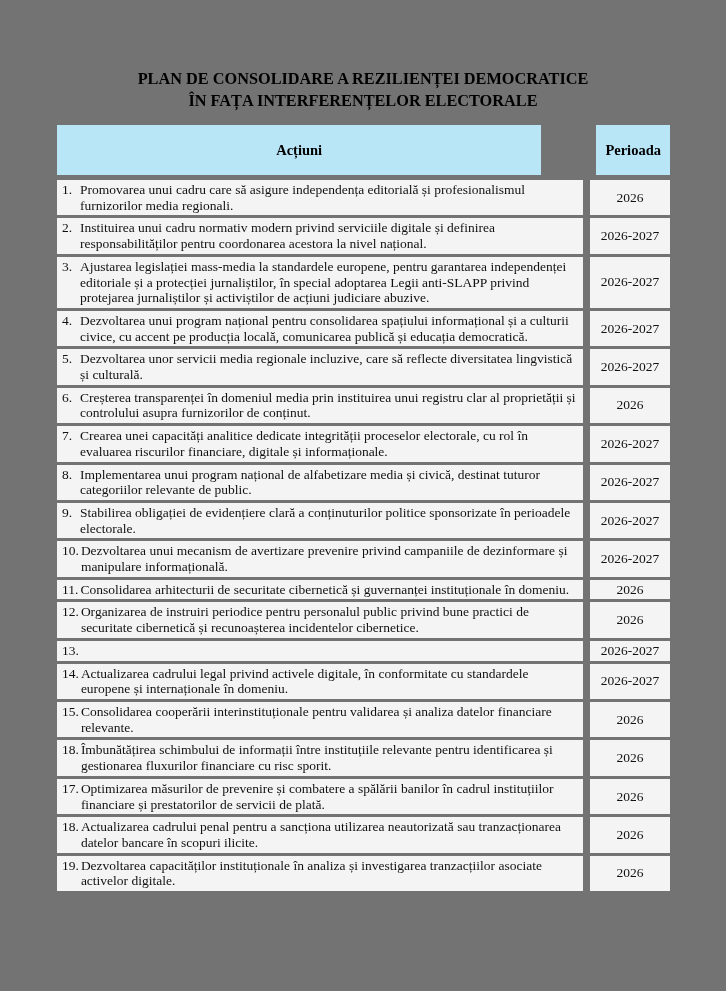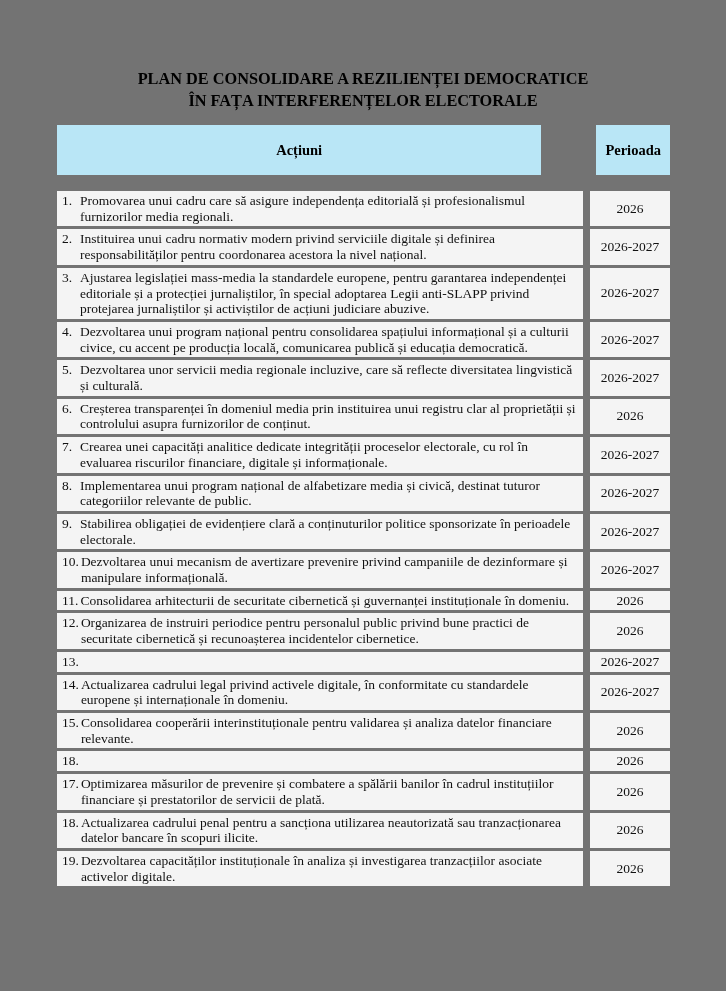--- a/index.html
+++ b/index.html
@@ -13,21 +13,21 @@
   }
   .doc-title{
     position:absolute;top:68px;left:0;width:100%;
     text-align:center;font-weight:bold;color:#000000;
     font-size:16.3px;line-height:21.5px;
     margin:0;
   }
   .table{
     position:absolute;top:125px;left:57px;width:613px;
   }
-  .thead{display:flex;margin-bottom:16px;gap:24px;}
+  .thead{display:flex;margin-bottom:5px;gap:24px;}
   .th{
     background:var(--header-bg,#b9e6f6);
     display:flex;align-items:center;justify-content:center;
     font-weight:bold;font-size:14.5px;color:#000;
     height:50px;box-sizing:border-box;
   }
   .th-actions{width:526px;}
   .col-gap{width:7px;flex:0 0 7px;}
   .th-period{width:80px;text-align:right;}
   .row{display:flex;margin-bottom:3px;}
@@ -194,20 +194,21 @@
         <span class="row-num">15.</span>
         <span class="row-action">Consolidarea cooperării interinstituționale pentru validarea și analiza datelor financiare relevante.</span>
       </div>
       <div class="col-gap"></div>
       <div class="cell-period">2026</div>
     </div>
 
     <div class="row">
       <div class="cell-action">
         <span class="row-num">18.</span>
+        <span class="row-action">Îmbunătățirea schimbului de informații între instituțiile relevante pentru identificarea și gestionarea fluxurilor financiare cu risc sporit.</span>
       </div>
       <div class="col-gap"></div>
       <div class="cell-period">2026</div>
     </div>
 
     <div class="row">
       <div class="cell-action">
         <span class="row-num">17.</span>
         <span class="row-action">Optimizarea măsurilor de prevenire și combatere a spălării banilor în cadrul instituțiilor financiare și prestatorilor de servicii de plată.</span>
       </div>

